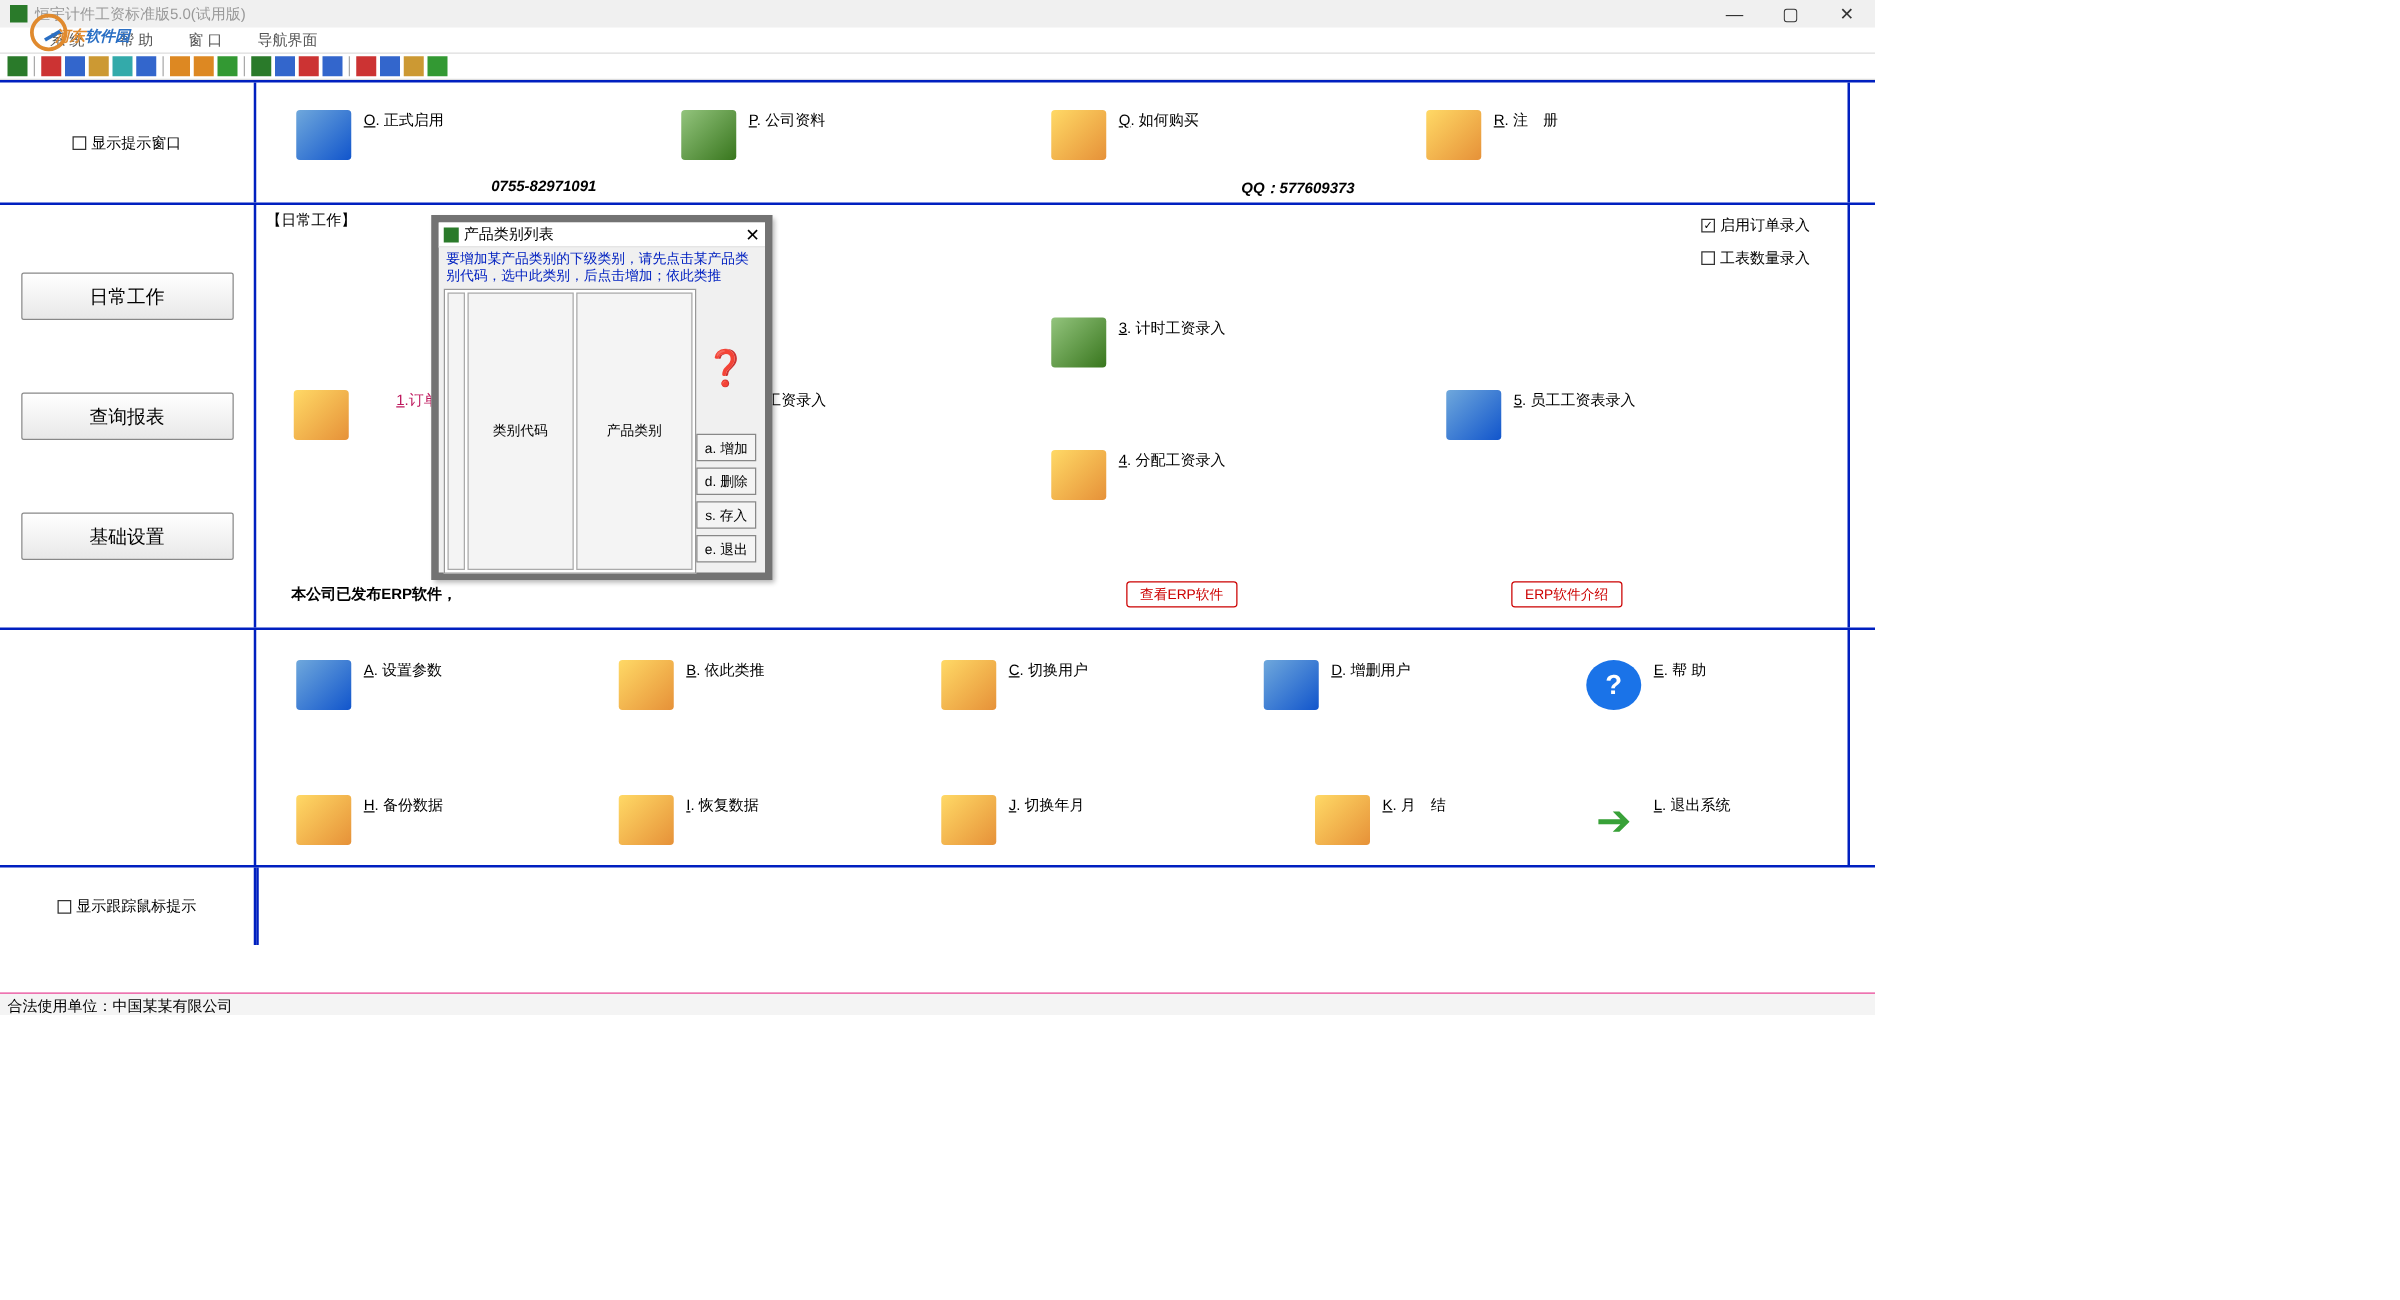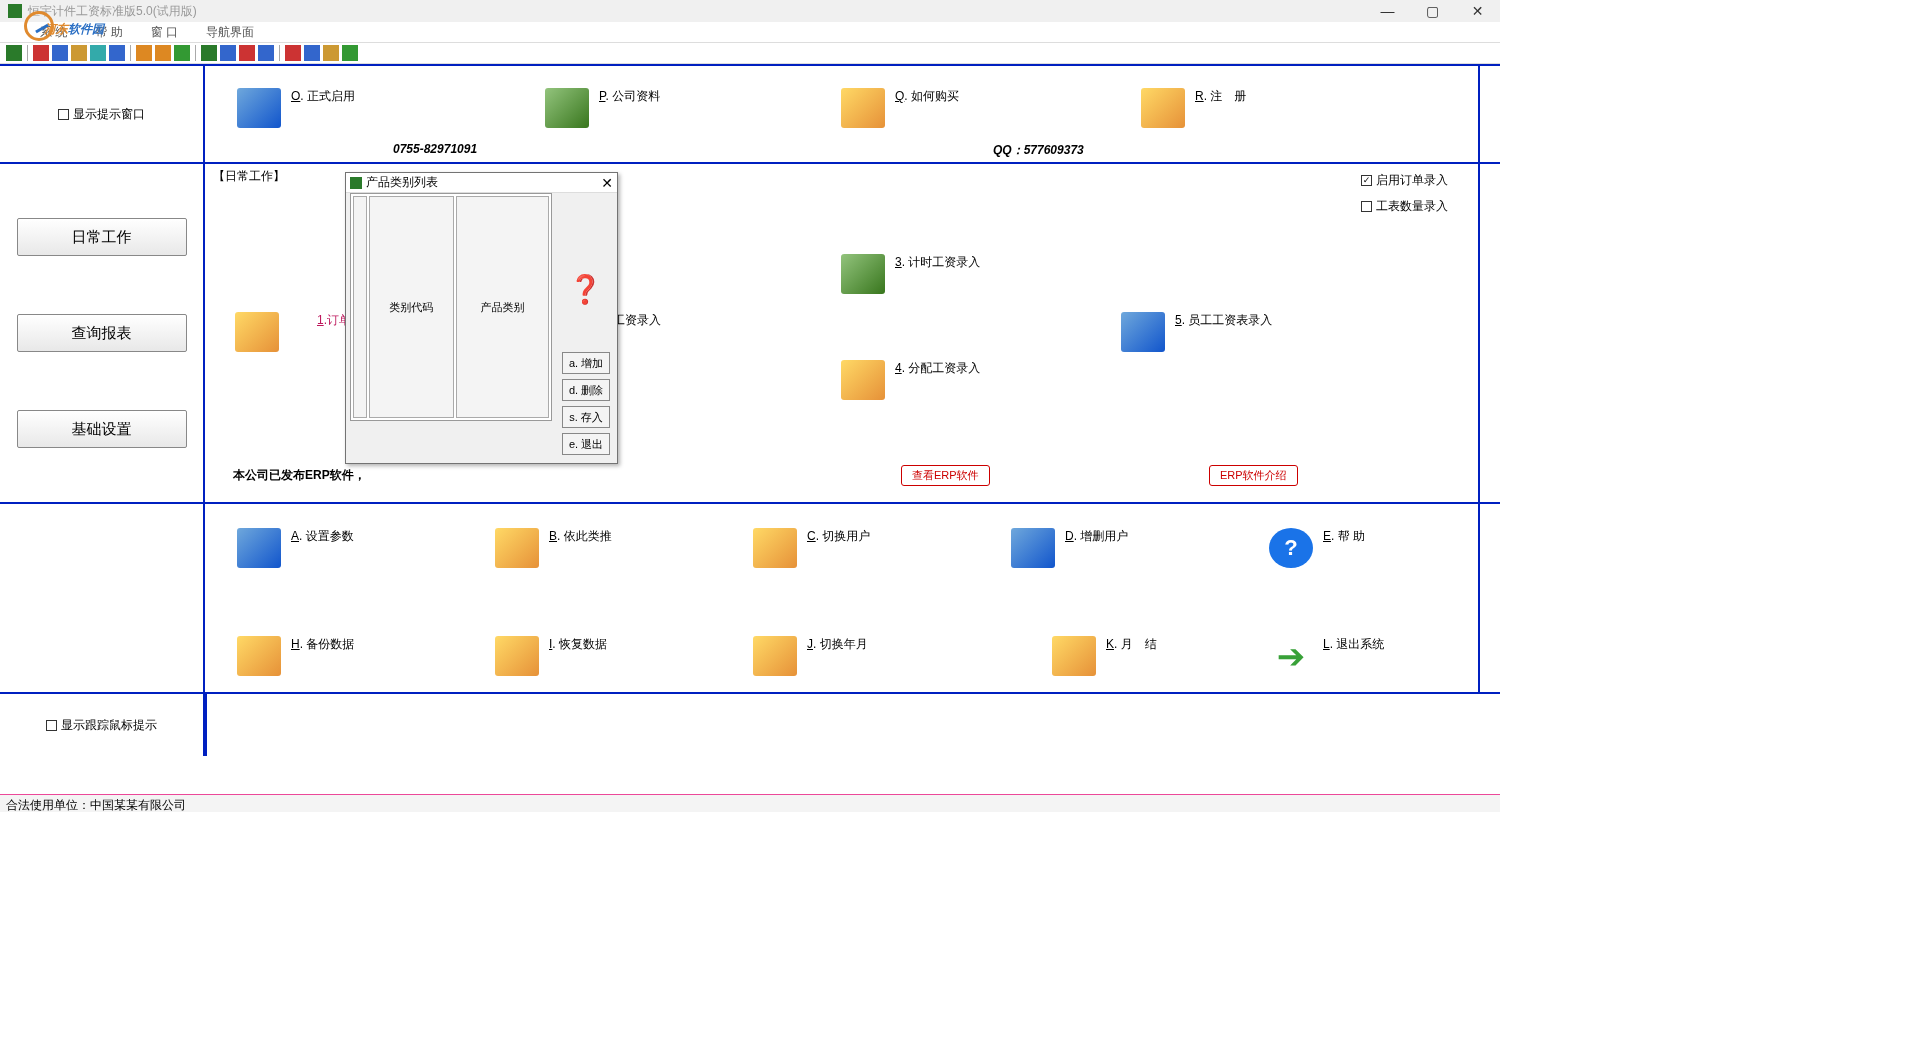--- a/index.html
+++ b/index.html
@@ -35,21 +35,21 @@
 .nav-label u { text-decoration: underline; }
 .nav-label.blue { color: #be185d; margin-left: 28px; }
 .row2 .section-title { position: absolute; top: 4px; left: 8px; }
 .row2 .chk-right { position: absolute; right: 30px; }
 .bottom-text { position: absolute; bottom: 18px; left: 28px; font-weight: bold; }
 .red-btn { border: 1px solid #cc0000; border-radius: 3px; padding: 2px 10px; color: #cc0000; cursor: pointer; position: absolute; bottom: 16px; font-size: 11px; }
 .row4 .status-item { position: absolute; }
 .website { color: #0020c0; font-weight: bold; }
 .footer { position: absolute; bottom: 0; left: 0; right: 0; height: 18px; border-top: 1px solid #ec4899; background: #f4f4f4; padding: 2px 6px; }
 
-.dialog { position: absolute; top: 172px; left: 345px; width: 273px; height: 292px; background: #f0f0f0; border: 1px solid #737373; box-shadow: 2px 2px 4px rgba(0,0,0,0.3); z-index: 20; }
+.dialog { position: absolute; top: 172px; left: 345px; width: 273px; height: 292px; background: #f0f0f0; border: 6px solid #737373; box-shadow: 2px 2px 4px rgba(0,0,0,0.3); z-index: 20; }
 .dialog .dlg-title { height: 20px; background: #fff; display: flex; align-items: center; padding: 0 4px; position: relative; border-bottom: 1px solid #ddd; }
 .dialog .dlg-title .dlg-icon { width: 12px; height: 12px; background: #2a7a2a; margin-right: 4px; }
 .dialog .dlg-close { position: absolute; right: 4px; top: 2px; cursor: pointer; font-size: 14px; }
 .dialog .dlg-hint { color: #0020c0; padding: 2px 6px; line-height: 1.3; font-size: 11px; }
 .dialog .dlg-table { margin: 0 4px; border: 1px solid #999; background: #fff; height: 228px; width: 202px; }
 .dialog .dlg-table th { border: 1px solid #aaa; background: #f4f4f4; height: 18px; font-weight: normal; font-size: 11px; }
 .dialog .dlg-table .row-head { width: 14px; background: #f4f4f4; border: 1px solid #aaa; }
 .dialog .dlg-side { position: absolute; right: 6px; top: 48px; bottom: 8px; width: 50px; display: flex; flex-direction: column; }
 .dialog .dlg-help { font-size: 28px; margin: 52px auto 0; cursor: pointer; }
 .dialog .dlg-btn { width: 48px; height: 22px; border: 1px solid #888; background: #f4f4f4; cursor: pointer; margin-top: 5px; font-size: 11px; }
@@ -168,21 +168,21 @@
         <span class="nav-label"><span>工资录入</span></span>
       </div>
       <div class="nav-item" style="left:636px;top:90px">
         <span class="nav-icon ico-green"></span>
         <span class="nav-label"><u>3</u>. <span>计时工资录入</span></span>
       </div>
       <div class="nav-item" style="left:636px;top:196px">
         <span class="nav-icon ico-box"></span>
         <span class="nav-label"><u>4</u>. <span>分配工资录入</span></span>
       </div>
-      <div class="nav-item" style="left:916px;top:148px">
+      <div class="nav-item" style="left:952px;top:148px">
         <span class="nav-icon ico-blue"></span>
         <span class="nav-label"><u>5</u>. <span>员工工资表录入</span></span>
       </div>
 
       <span class="bottom-text">本公司已发布ERP软件，</span>
       <span class="red-btn" style="left:696px">查看ERP软件</span>
       <span class="red-btn" style="left:1004px">ERP软件介绍</span>
     </div>
     <div class="far-col"></div>
   </div>
@@ -246,20 +246,21 @@
   </div>
 
 </div>
 
 <div class="dialog">
   <div class="dlg-title">
     <span class="dlg-icon"></span>
     <span>产品类别列表</span>
     <span class="dlg-close">✕</span>
   </div>
+  <div class="dlg-hint">要增加某产品类别的下级类别，请先点击某产品类别代码，选中此类别，后点击增加；依此类推</div>
   <table class="dlg-table">
     <tbody>
         <tr>
       <th class="row-head"></th>
       <th style="width:88px">类别代码</th>
       <th style="width:96px">产品类别</th>
     </tr>
   </tbody>
     </table>
   <div class="dlg-side">

